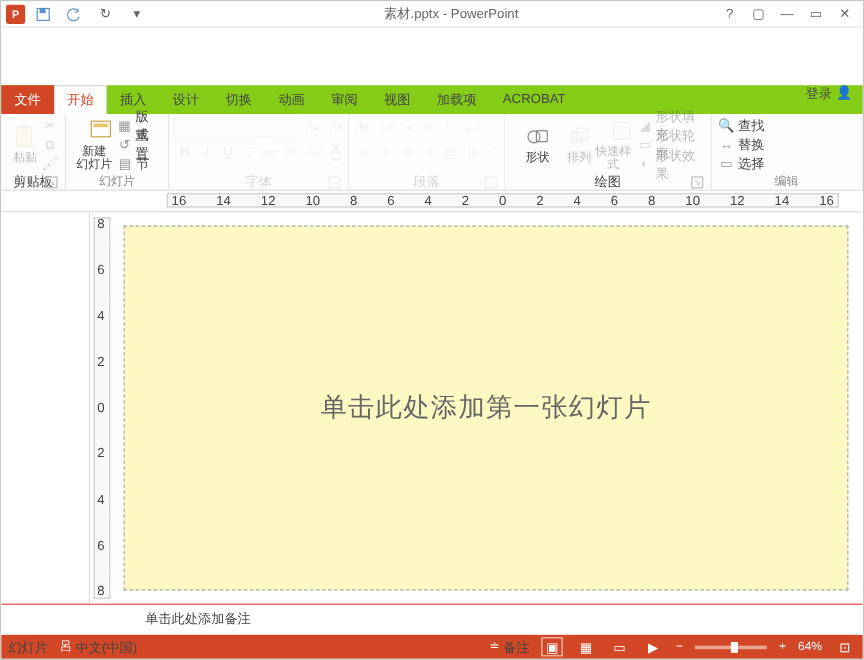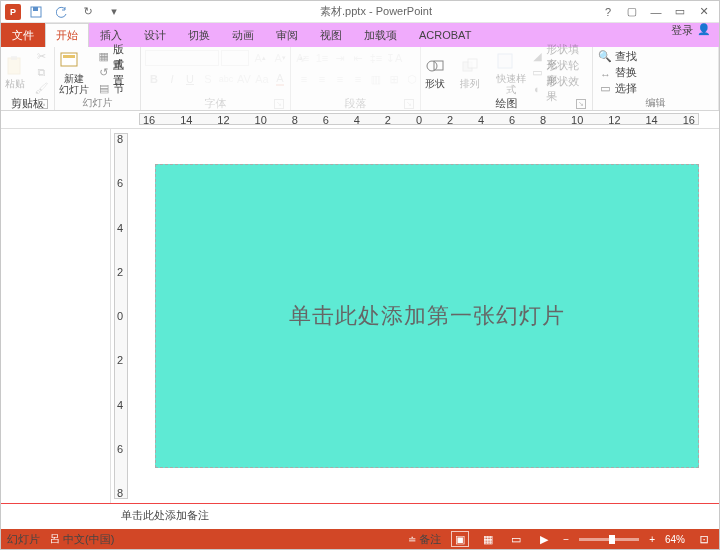--- a/index.html
+++ b/index.html
@@ -3,51 +3,51 @@
 <meta charset="utf-8">
 <style>
 *{box-sizing:border-box;margin:0;padding:0;font-family:"Microsoft YaHei","Segoe UI",sans-serif;font-size:11px;color:#444;}
 body{width:720px;height:550px;background:#fff;overflow:hidden;display:flex;flex-direction:column;border:1px solid #c8c8c8;}
 .titlebar{height:22px;display:flex;align-items:center;background:#fff;border-bottom:1px solid #e6e6e6;position:relative;}
 .tb-left{display:flex;align-items:center;gap:4px;padding-left:4px;}
 .app-ico{width:16px;height:16px;background:#d24726;color:#fff;display:flex;align-items:center;justify-content:center;font-size:9px;font-weight:bold;border-radius:2px;}
 .tb-title{position:absolute;left:50%;transform:translateX(-50%);font-size:11px;color:#666;margin-left:16px;}
 .tb-right{margin-left:auto;display:flex;align-items:center;gap:2px;padding-right:4px;}
 .wbtn{width:22px;height:20px;display:flex;align-items:center;justify-content:center;color:#666;cursor:pointer;font-size:11px;}
-.tabbar{height:24px;display:flex;align-items:stretch;background:#f0abfc;}
+.tabbar{height:24px;display:flex;align-items:stretch;background:#84cc16;margin-top:48px;}
 .file-tab{width:44px;background:#d24726;color:#fff;display:flex;align-items:center;justify-content:center;font-size:11px;cursor:pointer;}
 .rtab{padding:0 10px;display:flex;align-items:center;color:#444;font-size:11px;cursor:pointer;border:1px solid transparent;}
 .rtab.active{color:#d24726;background:#fdfdfd;border:1px solid #d6d6d6;border-bottom-color:#fdfdfd;margin-bottom:-1px;}
 .login{margin-left:auto;padding:0 8px;display:flex;align-items:flex-start;gap:4px;color:#555;cursor:pointer;}
 .ribbon{height:64px;background:#fdfdfd;border-bottom:1px solid #d6d6d6;display:flex;}
 .rgroup{display:flex;flex-direction:column;border-right:1px solid #e6e6e6;padding:2px 4px 0 4px;position:relative;}
 .rgroup .gbody{flex:1;display:flex;align-items:center;gap:2px;}
 .rgroup .glabel{height:14px;display:flex;align-items:center;justify-content:center;font-size:10px;color:#888;position:relative;}
 .launcher{position:absolute;right:2px;bottom:1px;width:10px;height:10px;border:1px solid #bbb;font-size:7px;color:#bbb;display:flex;align-items:center;justify-content:center;cursor:pointer;}
-.bigbtn{display:flex;flex-direction:column;align-items:flex-start;justify-content:center;width:36px;height:46px;cursor:pointer;gap:2px;}
+.bigbtn{display:flex;flex-direction:column;align-items:flex-end;justify-content:center;width:36px;height:46px;cursor:pointer;gap:2px;}
 .bigbtn .ic{width:20px;height:20px;display:flex;align-items:center;justify-content:center;}
 .bigbtn .lbl{font-size:10px;color:#444;text-align:center;line-height:11px;}
 .stack{display:flex;flex-direction:column;gap:1px;}
 .srow{display:flex;align-items:center;gap:3px;height:15px;padding:0 2px;cursor:pointer;font-size:10px;color:#888;}
 .srow .ic{width:13px;height:13px;display:flex;align-items:center;justify-content:center;color:#999;}
 .tbtn{width:18px;height:18px;display:flex;align-items:center;justify-content:center;color:#bbb;cursor:pointer;font-size:11px;}
 .disabled,.disabled *{opacity:.6;}
 .docarea{flex:1;display:flex;flex-direction:column;background:#fff;overflow:hidden;}
 .hruler{height:18px;display:flex;}
 .hruler .corner{width:24px;border-bottom:1px solid #ddd;}
 .hruler .scale{flex:1;position:relative;background:#fff;border-bottom:1px solid #ddd;}
 .hruler .scale .track{position:absolute;top:2px;left:4px;right:20px;height:12px;background:#f8f8f8;border:1px solid #ccc;}
 .hruler .nums{position:absolute;top:3px;left:4px;right:20px;display:flex;justify-content:space-between;font-size:8px;color:#888;padding:0 4px;}
 .midrow{flex:1;display:flex;overflow:hidden;}
 .thumbcol{width:110px;border-right:1px solid #e0e0e0;background:#fff;}
 .vruler{width:24px;position:relative;background:#fff;}
 .vruler .vtrack{position:absolute;left:3px;top:4px;bottom:4px;width:14px;background:#f8f8f8;border:1px solid #ccc;}
 .vruler .vnums{position:absolute;left:6px;top:4px;bottom:4px;display:flex;flex-direction:column;justify-content:space-between;font-size:8px;color:#888;}
 .canvas{flex:1;display:flex;align-items:center;justify-content:center;background:#fff;padding:8px 12px;}
-.slide{width:544px;height:304px;background:#5eead4;border:1px dashed #aaa;display:flex;align-items:center;justify-content:center;}
+.slide{width:604px;height:304px;background:#fef9c3;border:1px dashed #aaa;display:flex;align-items:center;justify-content:center;}
 .slide .msg{font-size:22px;color:#666;letter-spacing:1px;}
 .notes{height:26px;border-top:1px solid #ef4444;padding:4px 0 0 120px;font-size:11px;color:#888;}
 .statusbar{height:20px;background:#d24726;color:#fff;display:flex;align-items:center;padding:0 6px;gap:10px;}
 .statusbar .sitem{display:flex;align-items:center;gap:3px;font-size:10px;color:#fff;cursor:pointer;}
 .statusbar .spacer{flex:1;}
 .viewbtn{width:18px;height:16px;display:flex;align-items:center;justify-content:center;cursor:pointer;border:1px solid transparent;color:#fff;}
 .viewbtn.active{border-color:rgba(255,255,255,.7);}
 .zslider{width:60px;height:3px;background:rgba(255,255,255,.5);position:relative;}
 .zslider .zh{position:absolute;top:-3px;left:50%;width:6px;height:9px;background:#fff;}
 svg{display:block;}

